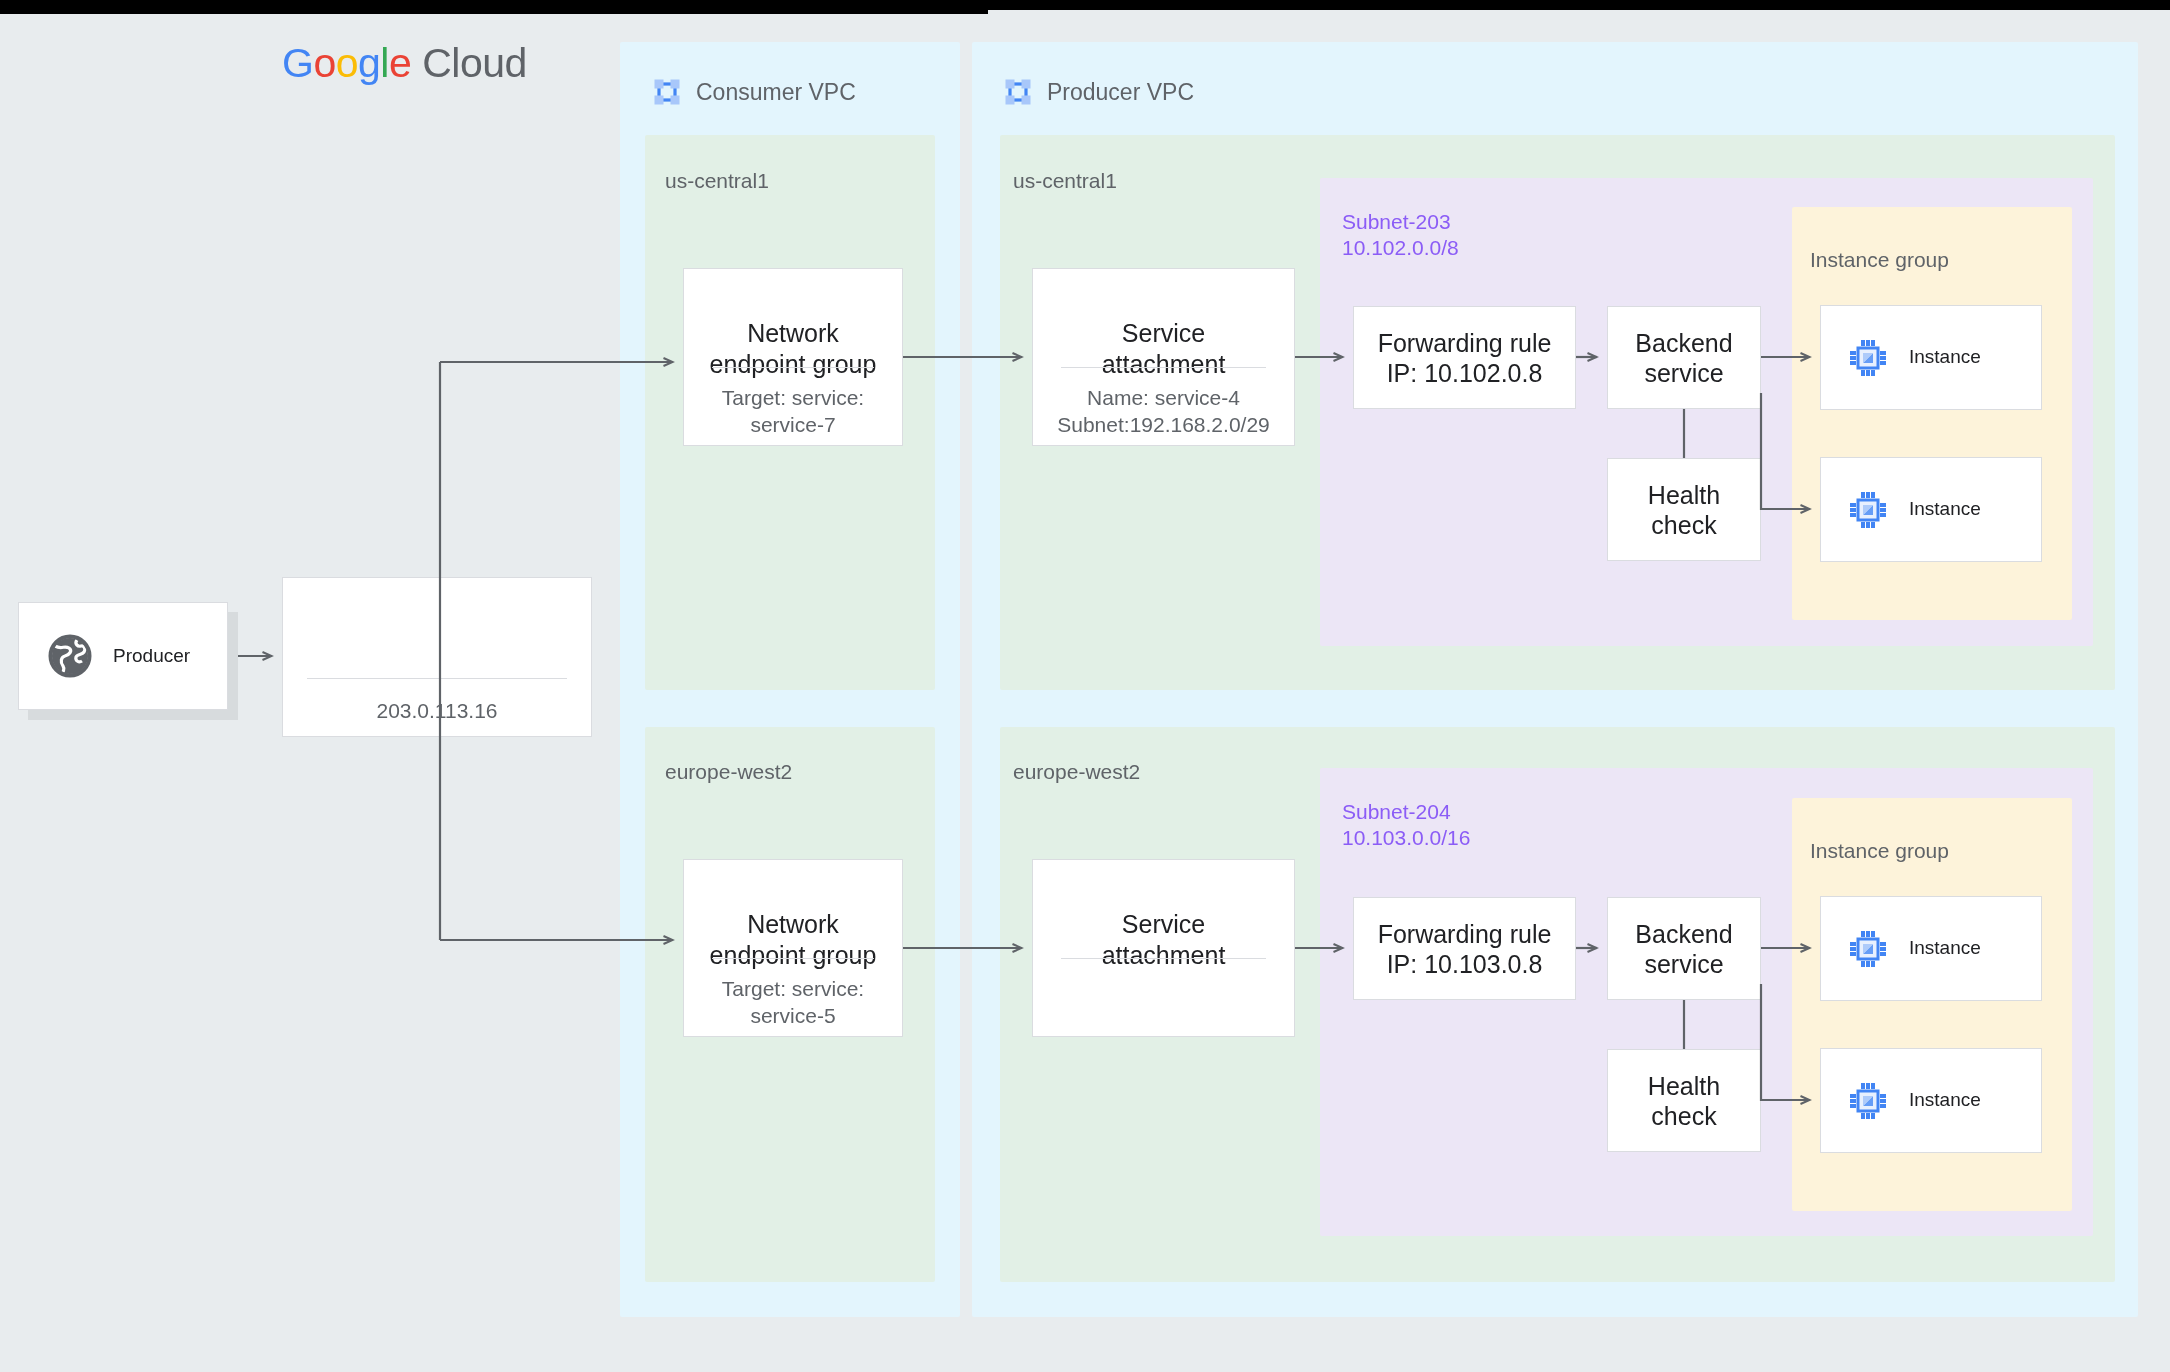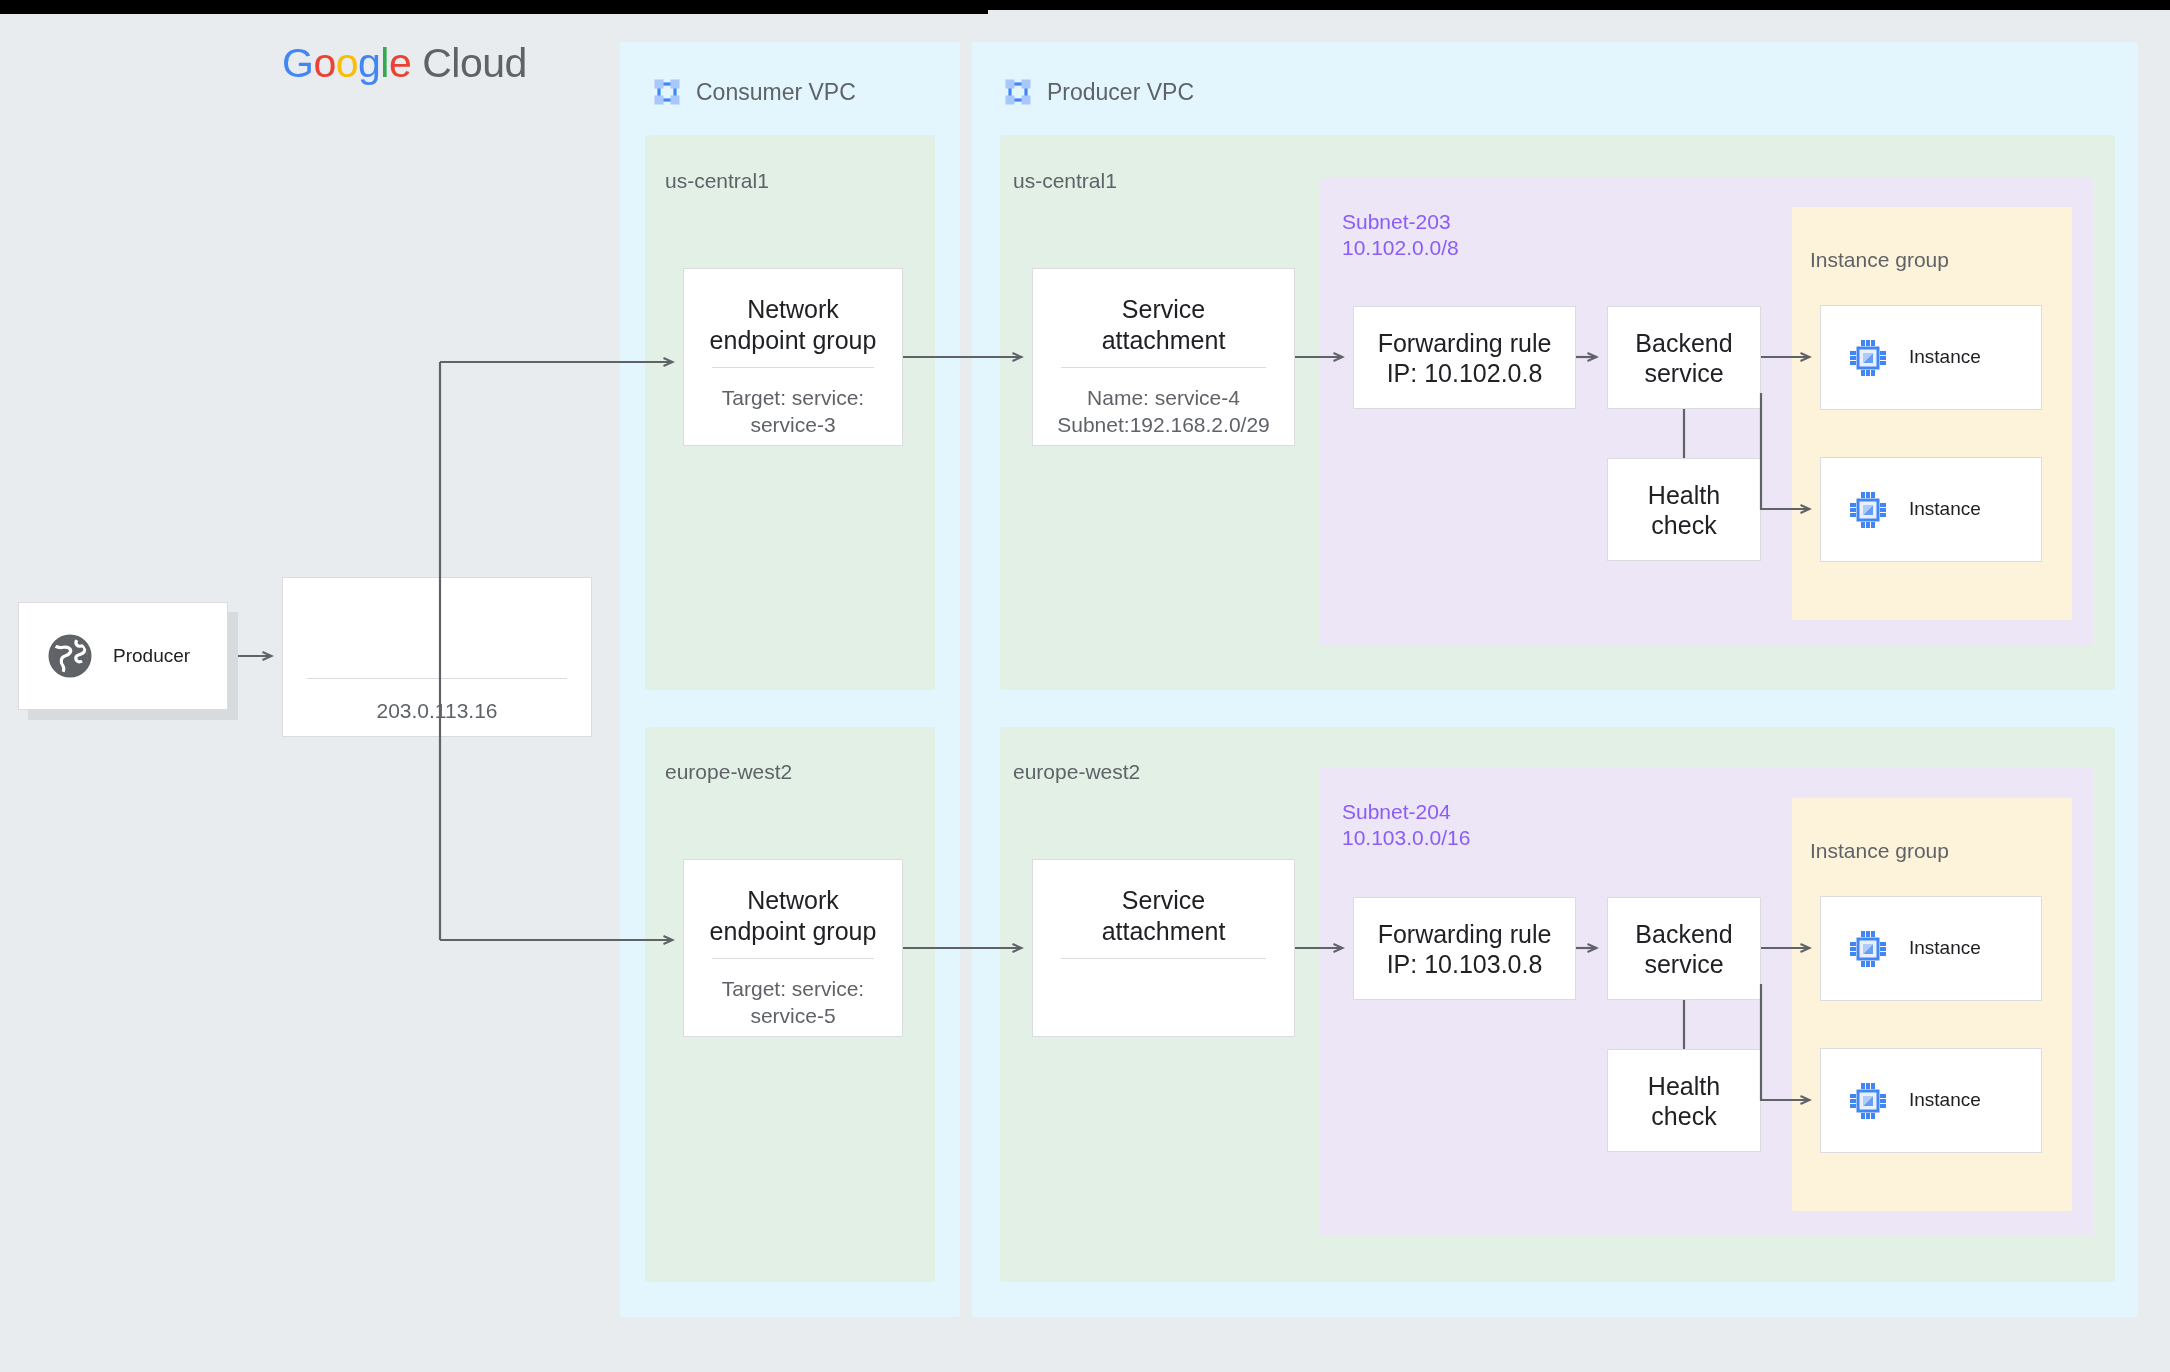--- a/index.html
+++ b/index.html
@@ -25,21 +25,21 @@
   .region{position:absolute;background:#e2f0e6;border-radius:2px;}
   .region-label{position:absolute;font-size:21px;color:#5f6368;white-space:nowrap;}
   .subnet{position:absolute;background:#ece6f6;border-radius:2px;}
   .subnet-label{position:absolute;font-size:21px;color:#8b5cf6;white-space:nowrap;line-height:1.25;}
   .igroup{position:absolute;background:#fdf3da;border-radius:2px;}
   .igroup-label{position:absolute;font-size:21px;color:#5f6368;white-space:nowrap;}
 
   
   .card{position:absolute;background:#fff;border:1px solid #dadce0;box-sizing:border-box;}
   .card-title{position:absolute;left:0;right:0;text-align:center;font-size:25px;color:#202124;
-              line-height:1.22;}
+              line-height:1.22;margin-top:24px;}
   .card-div{position:absolute;height:1px;background:#dadce0;}
   .card-sub{position:absolute;left:0;right:0;text-align:center;font-size:21px;color:#5f6368;
             line-height:1.28;}
   .card-center{position:absolute;left:0;right:0;top:50%;transform:translateY(-50%);
                text-align:center;font-size:25px;color:#202124;line-height:1.22;}
 
   
   .iconcard{position:absolute;background:#fff;border:1px solid #dadce0;box-sizing:border-box;
             display:flex;align-items:center;}
   .iconcard .lbl{font-size:19px;color:#202124;line-height:1.2;}
@@ -74,21 +74,21 @@
 
 <div class="region" style="left:645px;top:135px;width:290px;height:555px;"></div>
 <div class="region-label" style="left:665px;top:169px;">us-central1</div>
 
 <div class="card" style="left:683px;top:268px;width:220px;height:178px;">
   <div class="card-title" style="top:25px;">
     <span>Network</span><br><span>endpoint group</span>
   </div>
   <div class="card-div" style="left:28px;right:28px;top:98px;"></div>
   <div class="card-sub" style="top:116px;">
-    <span>Target: service:</span><br><span>service-3</span>
+    <span>Target: service:</span><br><span>service-7</span>
   </div>
 </div>
 
 <div class="region" style="left:645px;top:727px;width:290px;height:555px;"></div>
 <div class="region-label" style="left:665px;top:760px;">europe-west2</div>
 
 <div class="card" style="left:683px;top:859px;width:220px;height:178px;">
   <div class="card-title" style="top:25px;">
     <span>Network</span><br><span>endpoint group</span>
   </div>

